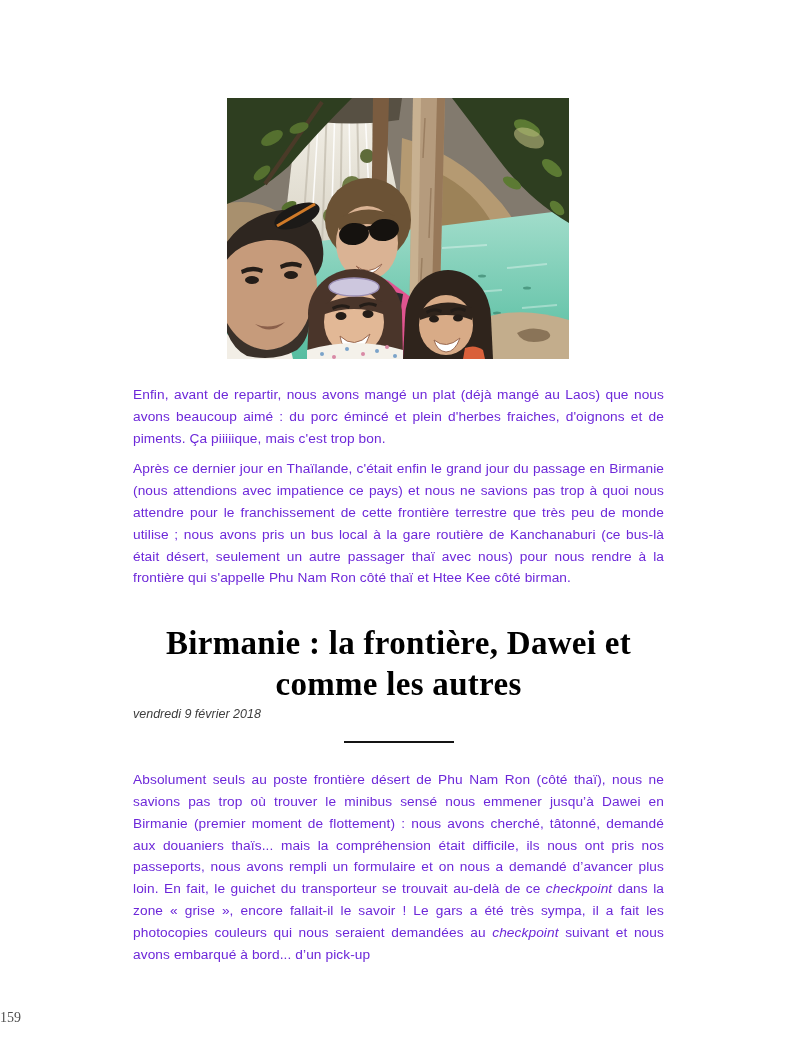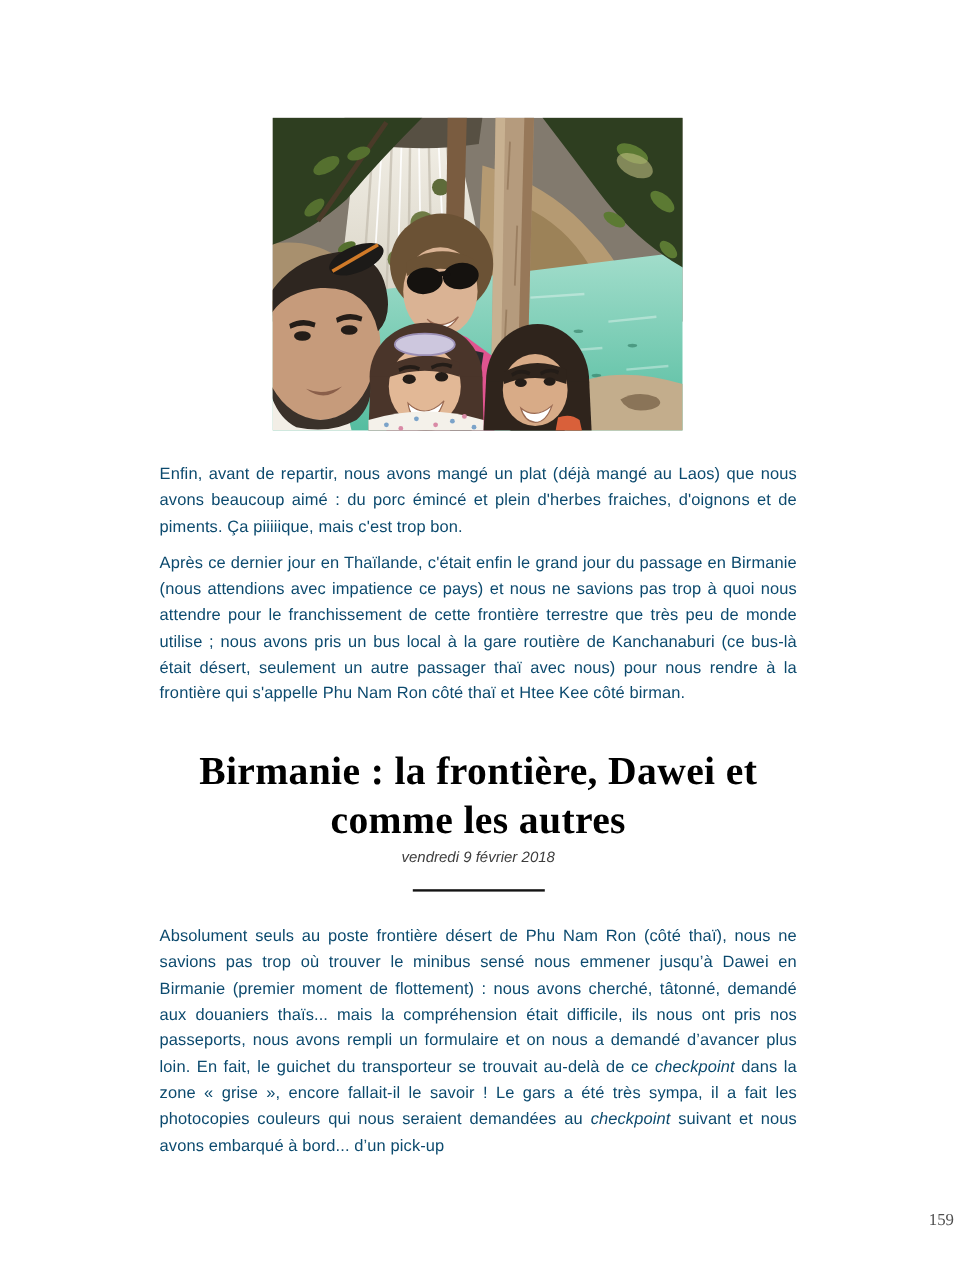--- a/index.html
+++ b/index.html
@@ -24,56 +24,55 @@
   .photo svg { display: block; }
   .content {
     position: absolute;
     left: 133px; top: 384px;
     width: 531px;
   }
   .content p {
     margin: 0 0 9px 0;
     font-size: 13.7px;
     line-height: 21.8px;
-    color: #0c4a6e;
+    color: #6d28d9;
     text-align: justify;
     letter-spacing: 0.1px;
   }
   p.last-line-short { text-align: left; }
   h1.post-title {
     margin: 34px 0 0 0;
     font-family: "Liberation Serif", serif;
     font-weight: 700;
     font-size: 33px;
     line-height: 41px;
     color: #000000;
     text-align: center;
     letter-spacing: 0.3px;
   }
   h1.post-title span { display: block; }
   .post-date {
     margin-top: 2px;
     font-size: 12.5px;
     font-style: italic;
     color: #3d3d3d;
-    text-align: center;
   }
   hr.divider {
     border: none;
     border-top: 2px solid #141414;
     width: 110px;
     margin: 20px auto 0 auto;
   }
   p.post-body { margin-top: 26px; }
   p.post-body em { font-style: italic; }
   .pagenum {
     position: absolute;
     left: 0; top: 1010px;
     width: 100%;
-    text-align: right;
+    text-align: left;
     font-family: "Liberation Serif", serif;
     font-size: 14px;
     color: #4f4f4f;
   }
 </style>
 </head>
 <body>
 
 <div class="page">
 

